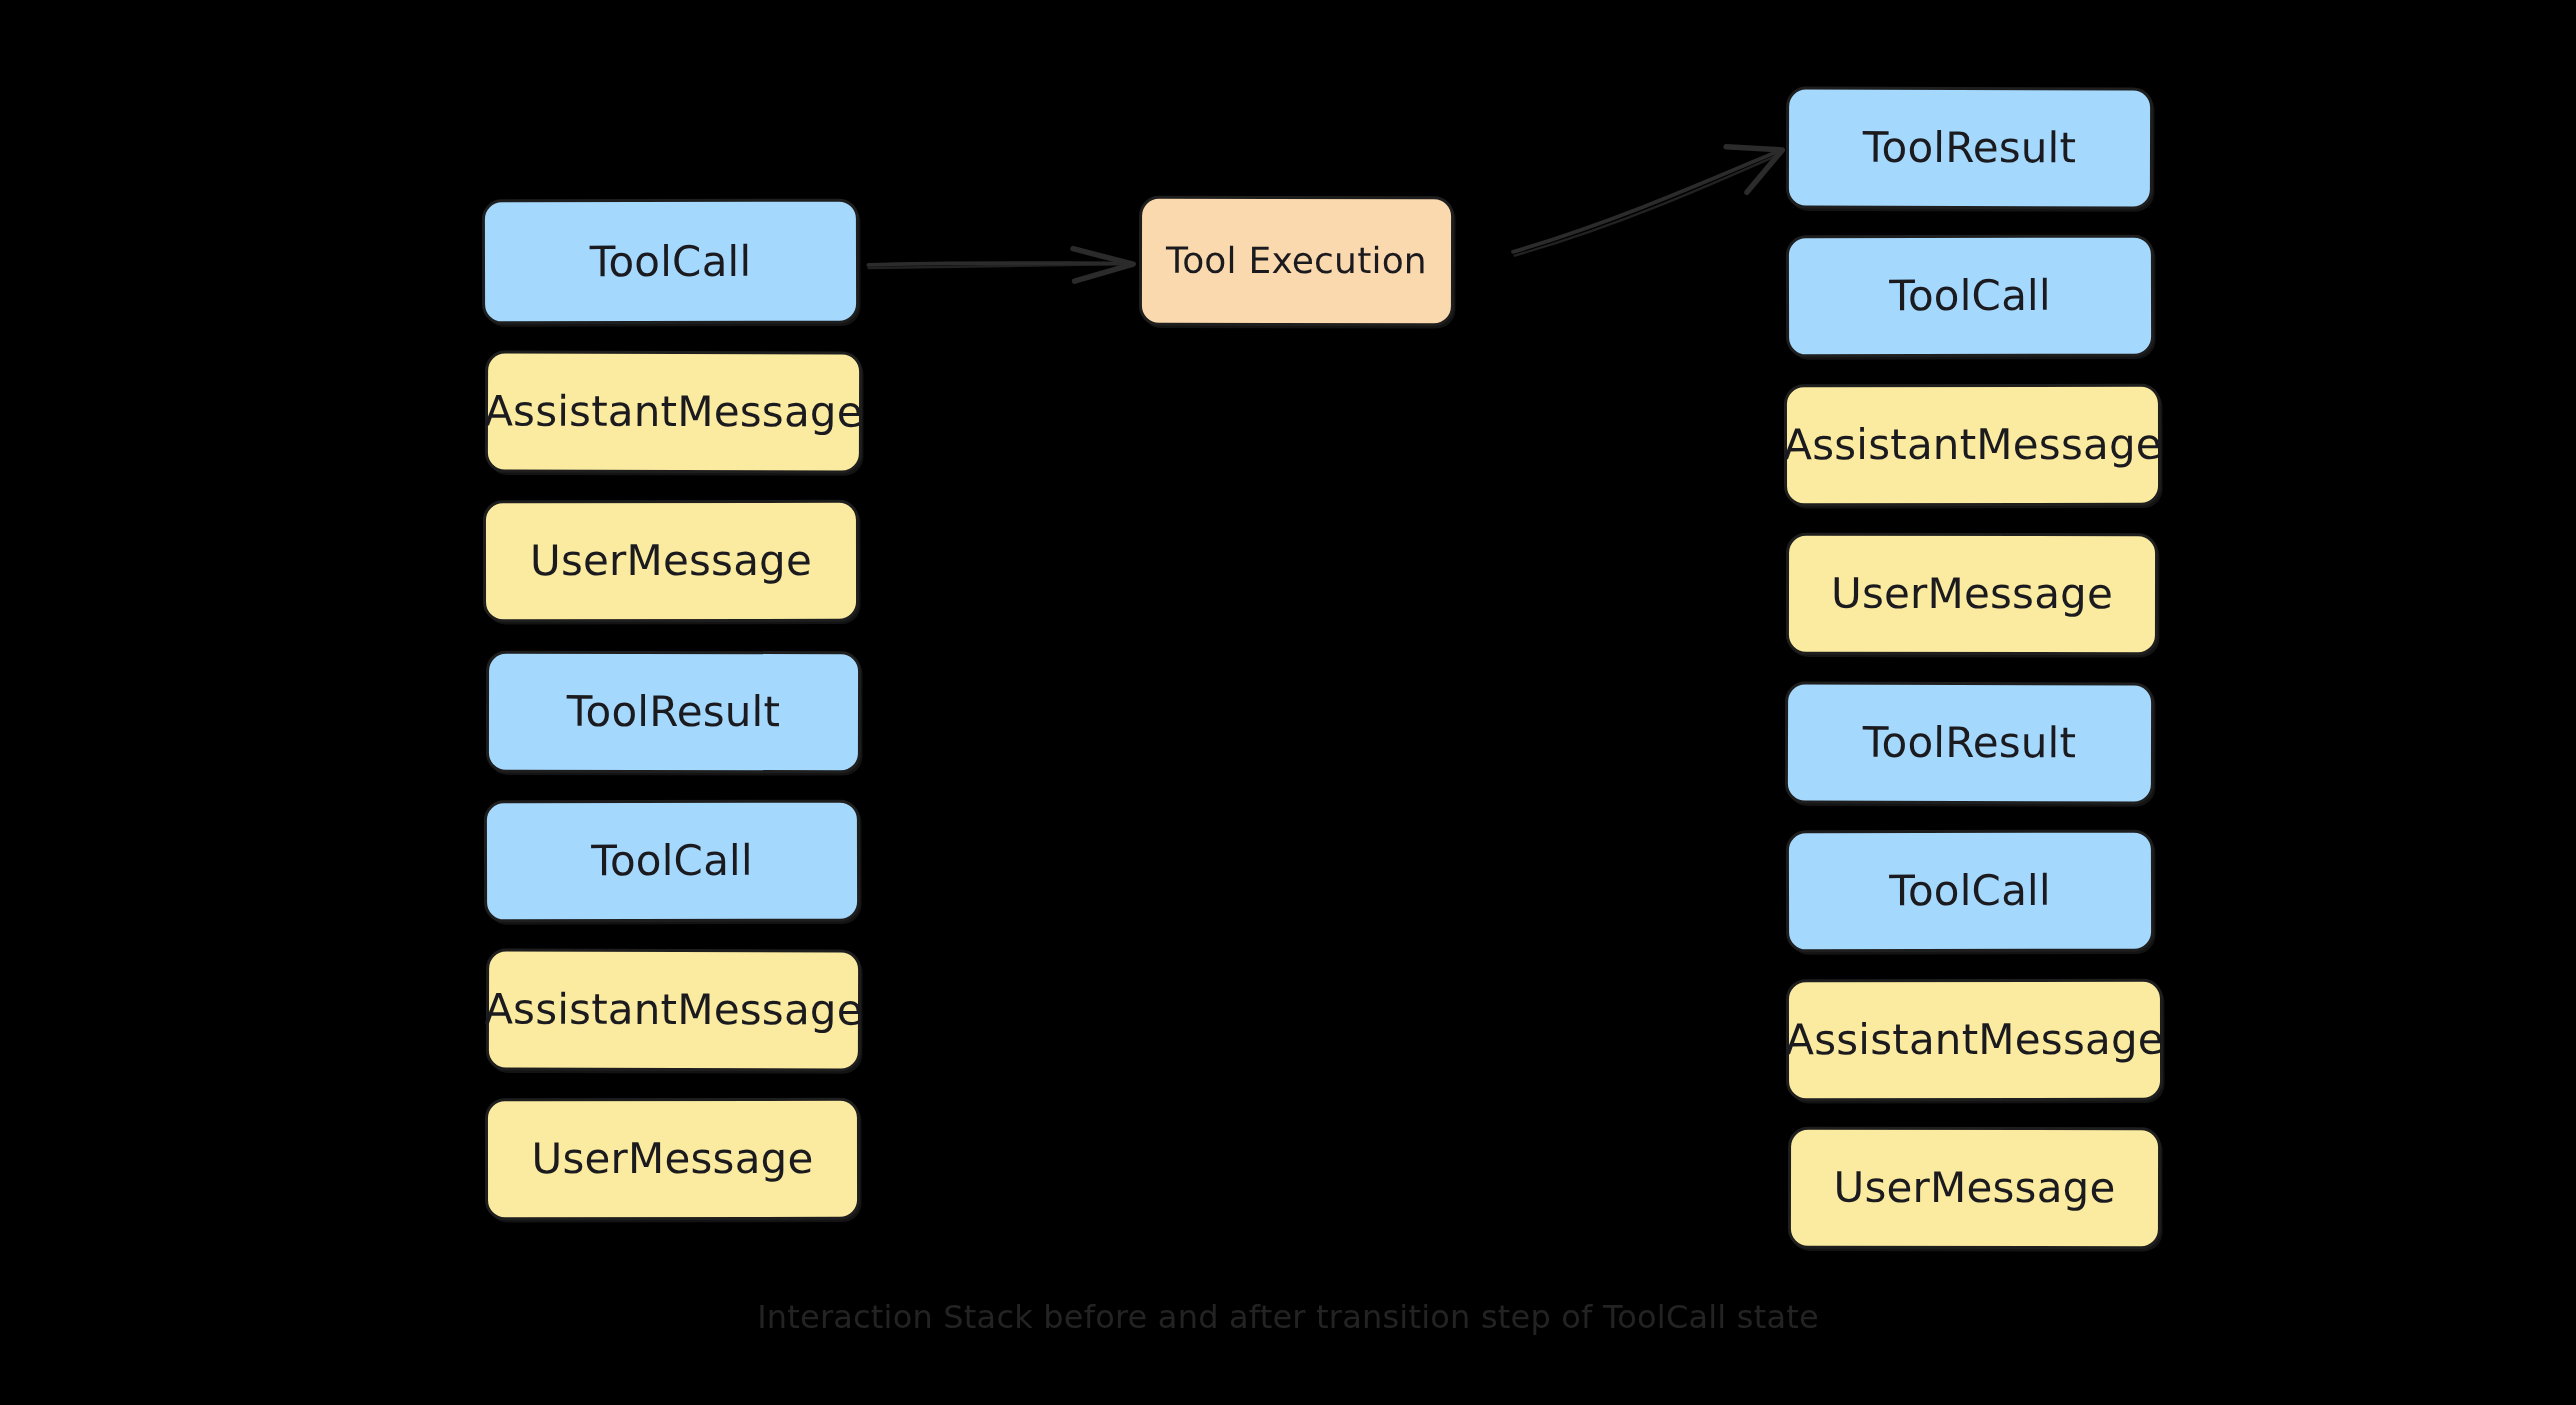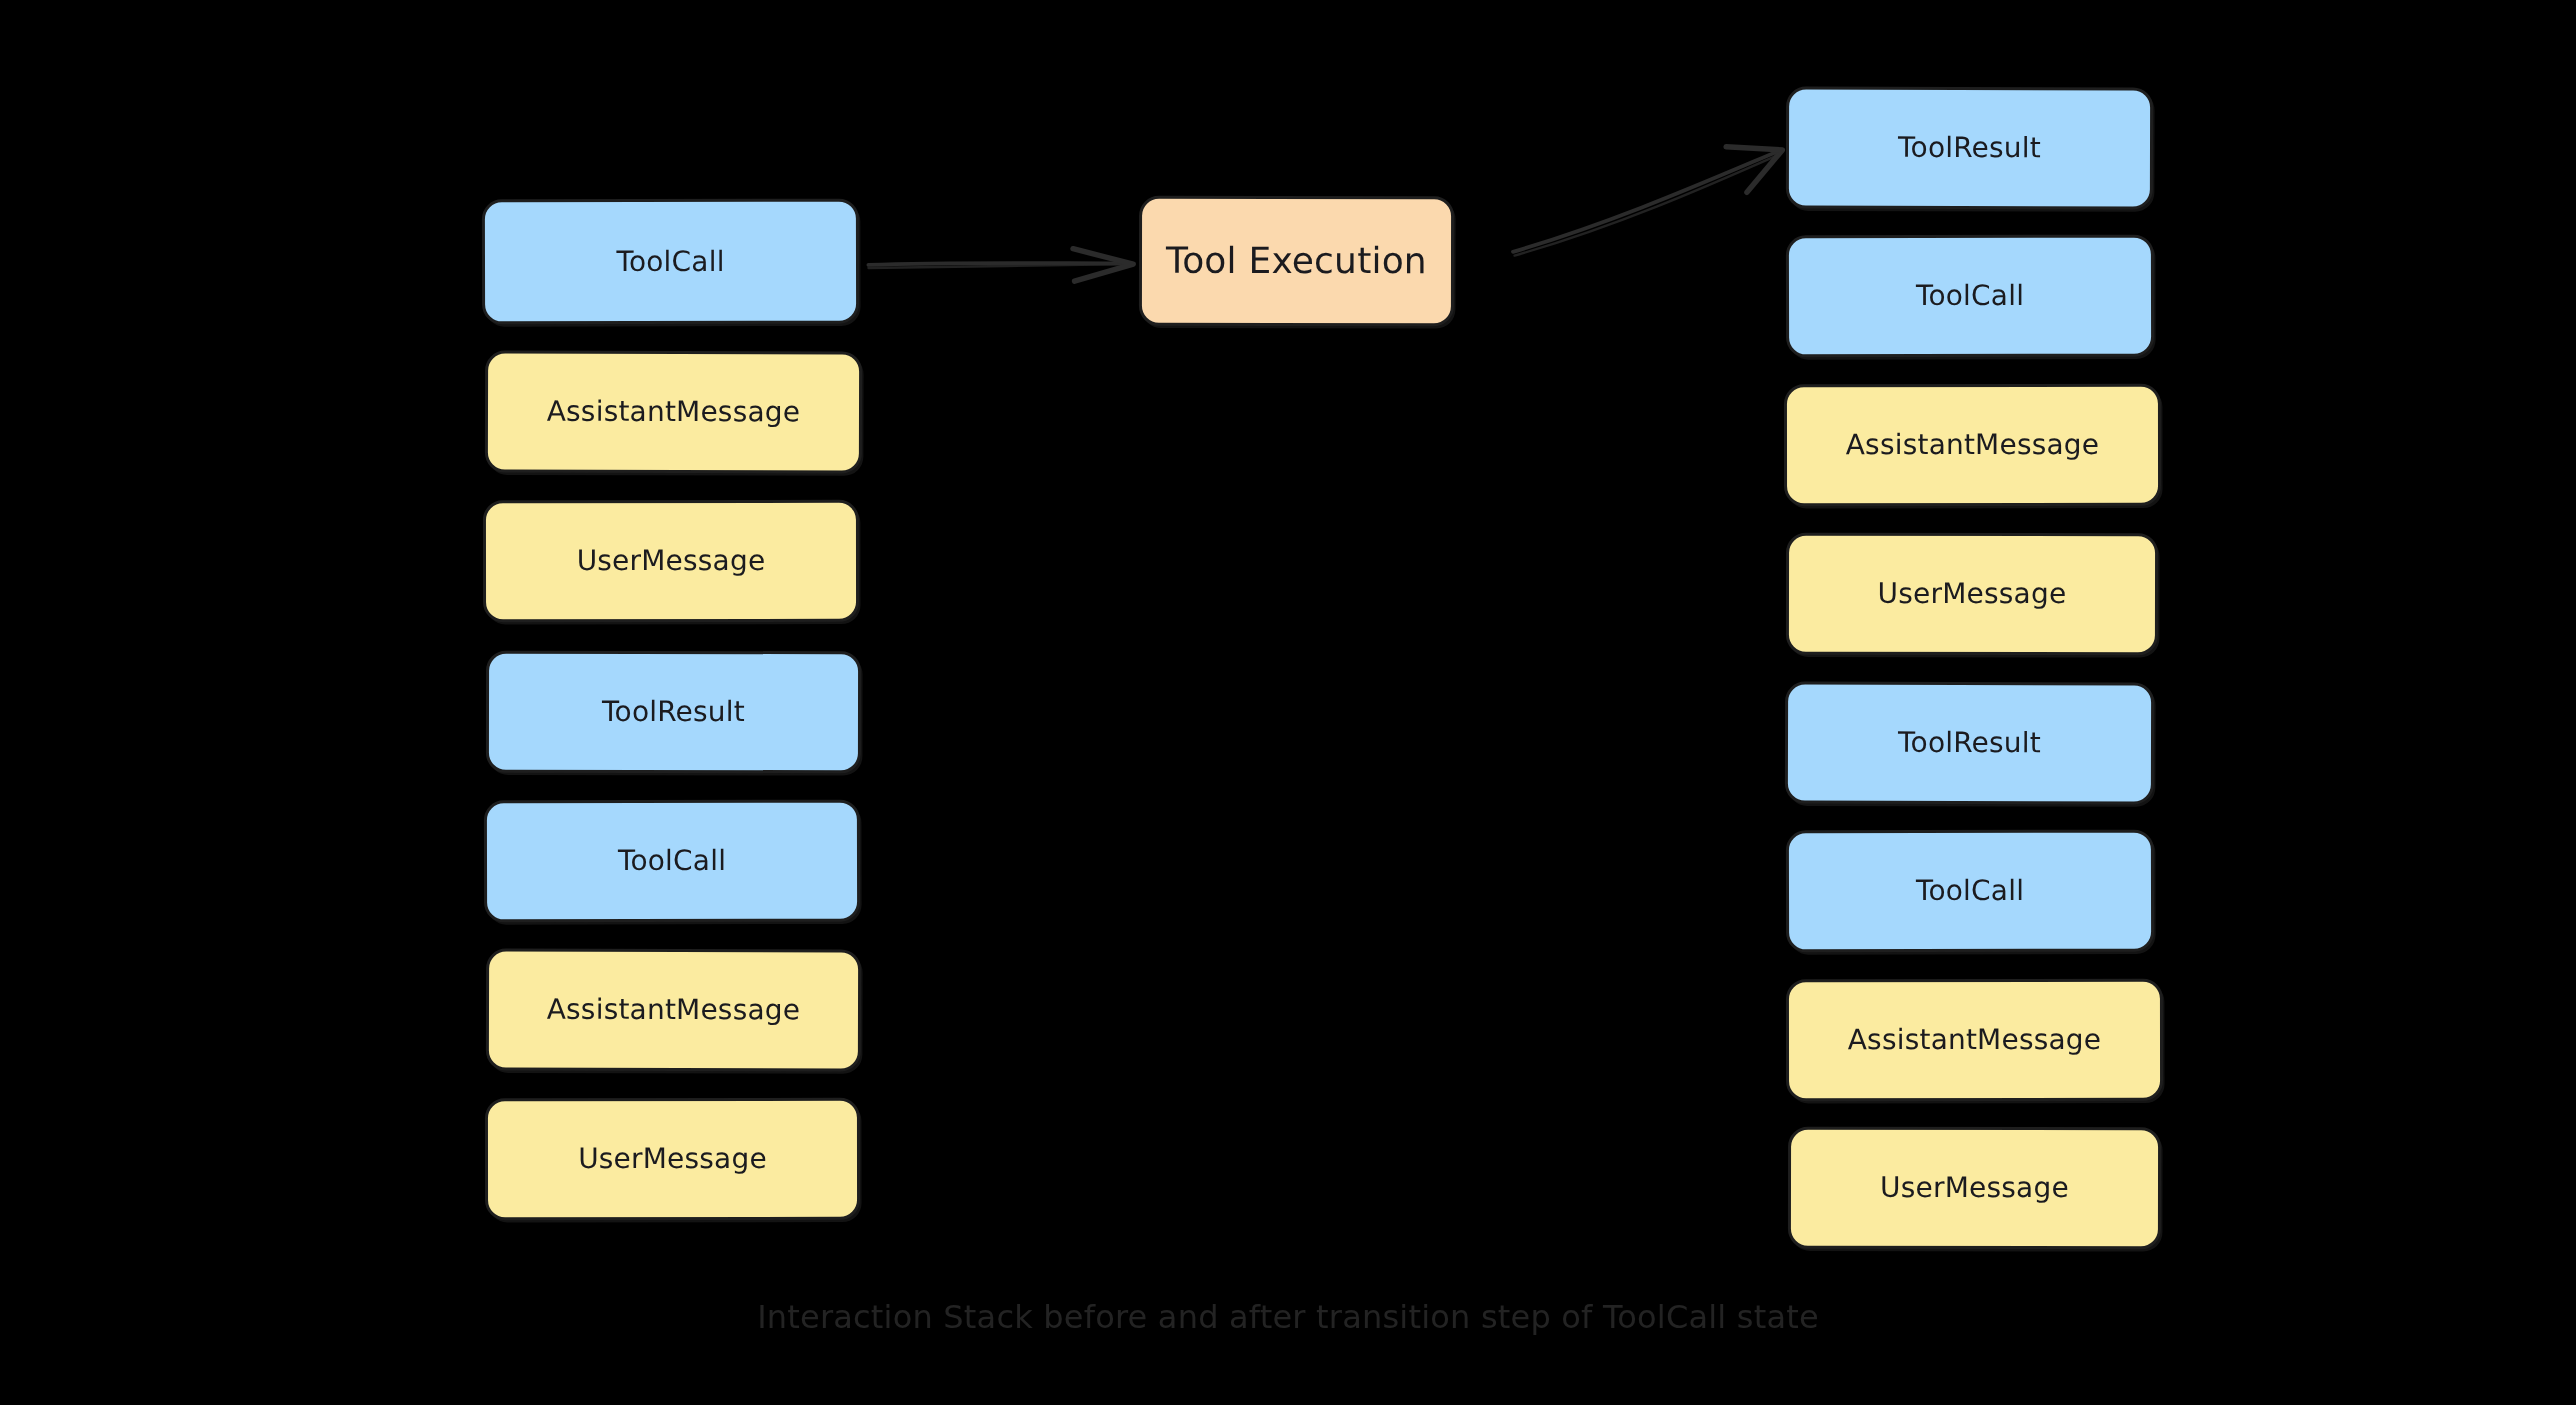--- a/index.html
+++ b/index.html
@@ -19,21 +19,21 @@
   
   .node {
     position: absolute;
     box-sizing: border-box;
     display: flex;
     align-items: center;
     justify-content: center;
     border: 3.9px solid #1e1e1e;
     border-radius: 20px;
     color: #1b1b1f;
-    font-size: 28px;
+    font-size: 42px;
     font-weight: 400;
     letter-spacing: 0.2px;
     line-height: 1;
     white-space: nowrap;
     box-shadow: 2.3px 3.1px 0 -0.8px rgba(20,20,20,0.95);
   }
   .node.blue   { background: #a5d8fd; }
   .node.yellow { background: #fbeba0; }
   .node.peach  { background: #fbd9ae; }
 

